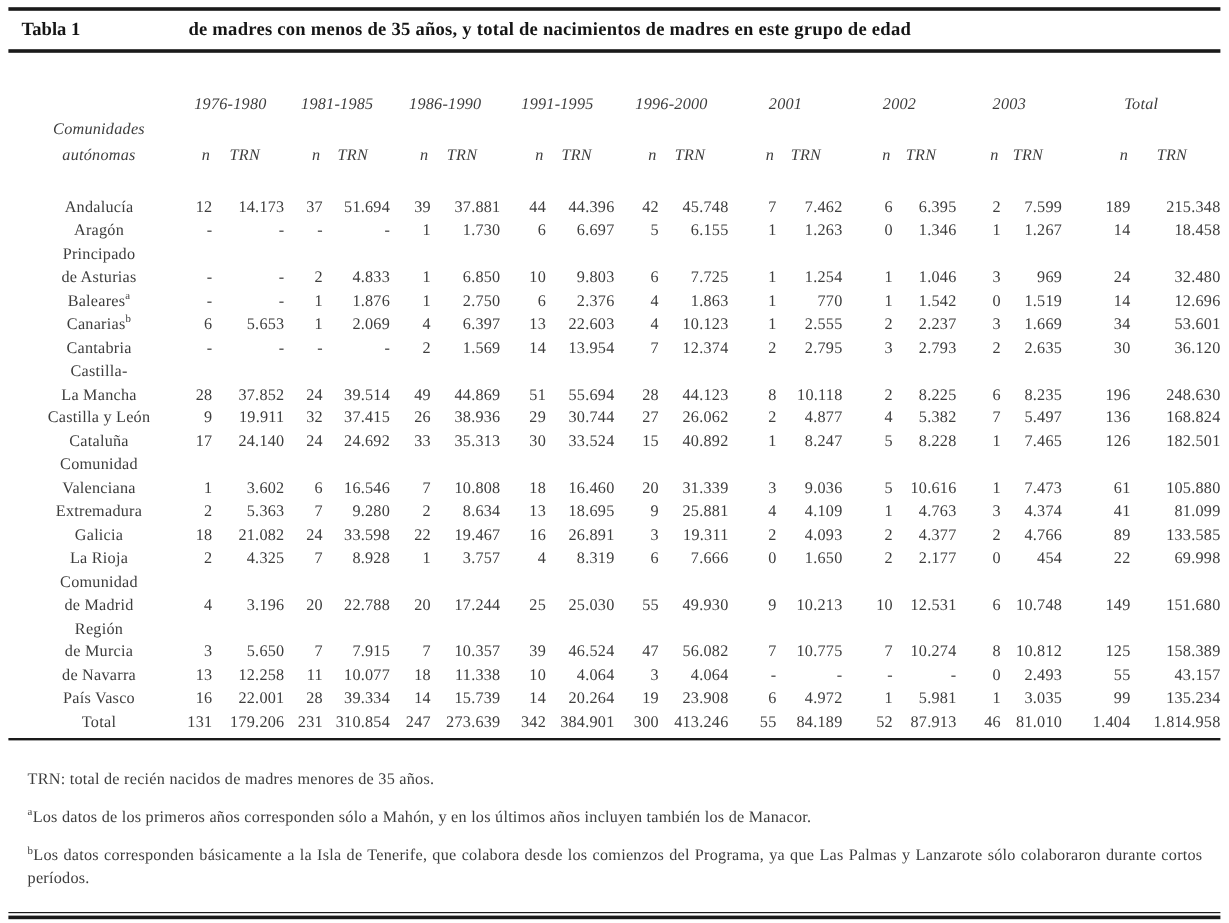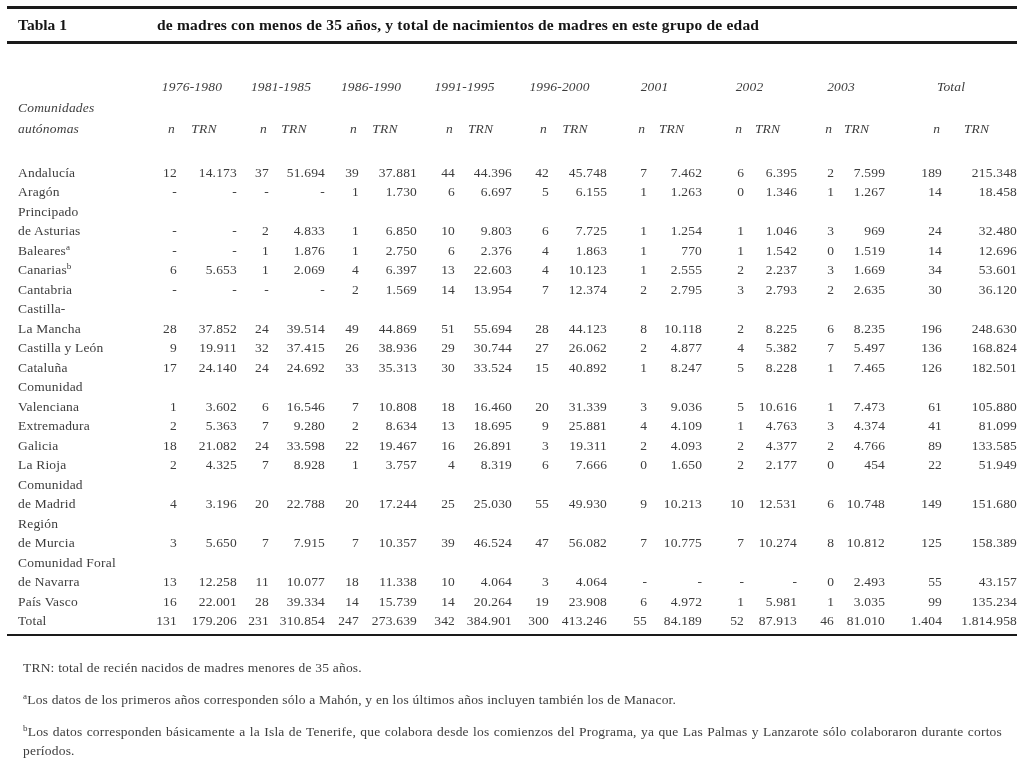--- a/index.html
+++ b/index.html
@@ -14,21 +14,21 @@
   .hr-double .bar{height:3px;background:#1a1a1a;}
   .title-row{display:flex;align-items:center;padding:5px 0 5px 11px;}
   .tabla-label{width:139px;flex:0 0 139px;font-weight:bold;font-size:15.5px;color:#151515;line-height:22px;}
   .title-text{font-weight:bold;font-size:15.5px;color:#151515;line-height:22px;letter-spacing:.2px;}
   table{border-collapse:collapse;table-layout:fixed;width:1010px;font-size:13.5px;letter-spacing:.2px;}
   th,td{padding:0;white-space:nowrap;overflow:hidden;}
   thead th{font-weight:normal;font-style:italic;height:21px;vertical-align:bottom;color:#3d3d3d;margin-top:24px;}
   th.period{text-align:center;padding-top:30px;}
   th.sub-n{text-align:right;padding-right:2px;}
   th.sub-trn{text-align:center;padding-right:6px;}
-  th.lbl,td.lbl{text-align:left;padding-left:11px;}
+  th.lbl,td.lbl{text-align:center;padding-left:11px;}
   tbody td{height:19.5px;vertical-align:middle;}
   td.num{text-align:right;}
   tr.spacer td{height:26px;}
   sup{font-size:9px;line-height:0;vertical-align:super;}
   .footnotes{padding:9px 2px 6px 3px;font-size:13.5px;line-height:19px;letter-spacing:.2px;}
   .footnotes p{margin:13px;text-align:justify;}
 </style>
 </head>
 <body>
 
@@ -386,21 +386,21 @@
           <td class="num trn">8.319</td>
           <td class="num n">6</td>
           <td class="num trn">7.666</td>
           <td class="num n">0</td>
           <td class="num trn">1.650</td>
           <td class="num n">2</td>
           <td class="num trn">2.177</td>
           <td class="num n">0</td>
           <td class="num trn">454</td>
           <td class="num n">22</td>
-          <td class="num trn">51.949</td>
+          <td class="num trn">69.998</td>
         </tr>
         <tr>
           <td class="lbl">Comunidad</td>
           <td colspan="18"></td>
         </tr>
         <tr>
           <td class="lbl">de Madrid</td>
           <td class="num n">4</td>
           <td class="num trn">3.196</td>
           <td class="num n">20</td>
@@ -437,24 +437,20 @@
           <td class="num n">47</td>
           <td class="num trn">56.082</td>
           <td class="num n">7</td>
           <td class="num trn">10.775</td>
           <td class="num n">7</td>
           <td class="num trn">10.274</td>
           <td class="num n">8</td>
           <td class="num trn">10.812</td>
           <td class="num n">125</td>
           <td class="num trn">158.389</td>
-        </tr>
-        <tr>
-          <td class="lbl">Comunidad Foral</td>
-          <td colspan="18"></td>
         </tr>
         <tr>
           <td class="lbl">de Navarra</td>
           <td class="num n">13</td>
           <td class="num trn">12.258</td>
           <td class="num n">11</td>
           <td class="num trn">10.077</td>
           <td class="num n">18</td>
           <td class="num trn">11.338</td>
           <td class="num n">10</td>

